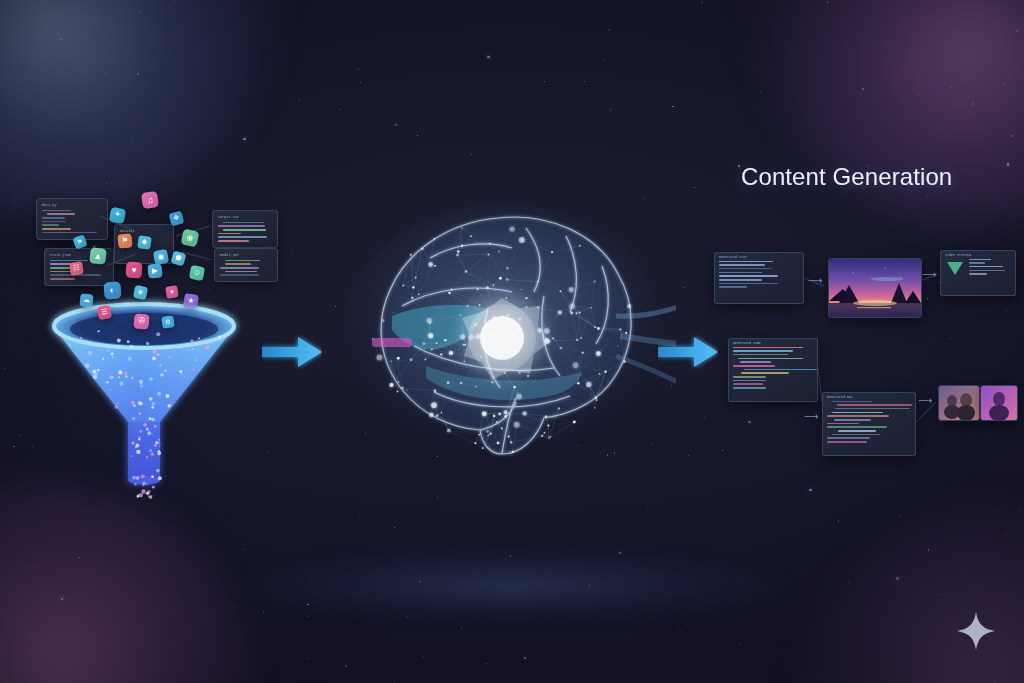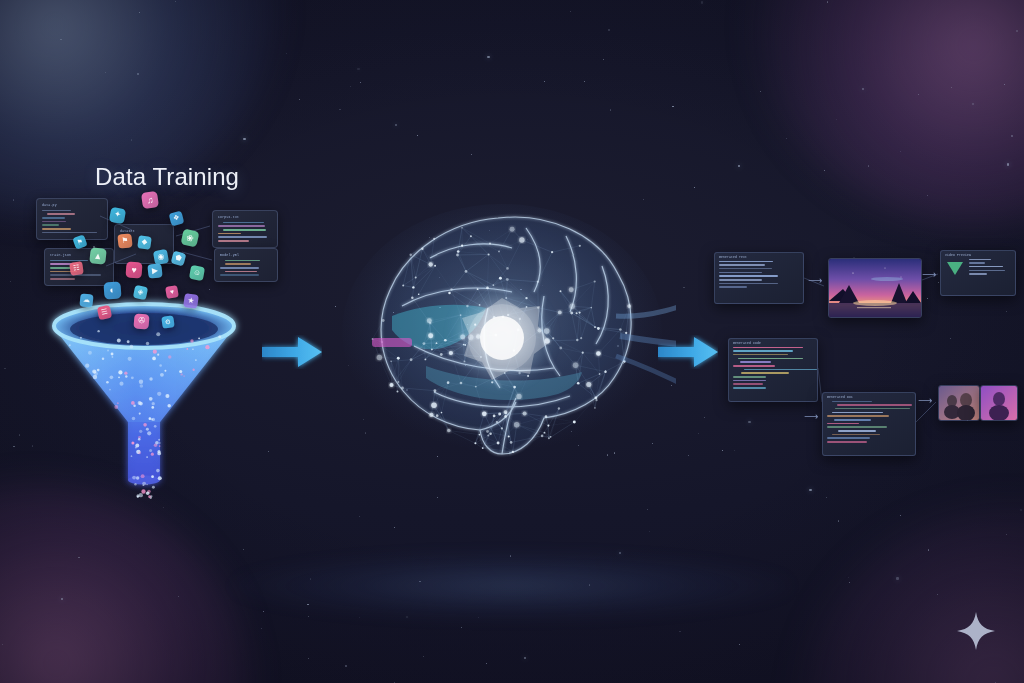--- a/index.html
+++ b/index.html
@@ -245,21 +245,21 @@
       <div class="star" style="width: 1px; height: 1px; left: 308.164px; top: 657.656px; opacity: 0.41;"></div>
       <div class="star" style="width: 2.2px; height: 2.2px; left: 809.493px; top: 488.587px; opacity: 0.53; box-shadow: rgba(180, 215, 255, 0.8) 0px 0px 5px;"></div>
       <div class="star" style="width: 2.2px; height: 2.2px; left: 748.344px; top: 420.712px; opacity: 0.31; box-shadow: rgba(180, 215, 255, 0.8) 0px 0px 5px;"></div>
       <div class="star" style="width: 1px; height: 1px; left: 471.465px; top: 154.383px; opacity: 0.47;"></div>
       <div class="star" style="width: 1.5px; height: 1.5px; left: 298.392px; top: 361.349px; opacity: 0.59;"></div>
       <div class="star" style="width: 1px; height: 1px; left: 460.568px; top: 627.311px; opacity: 0.45;"></div>
       <div class="star" style="width: 1px; height: 1px; left: 286.394px; top: 53.2457px; opacity: 0.16;"></div>
     </div>
   <div class="vignette"></div>
 
-  <div class="heading" id="h-data" style="left: 95px; top: 163px;">Data Training</div>
+  <div class="heading" id="h-content" style="left: 741px; top: 163px;">Content Generation</div>
 
   <svg class="arrow" id="arrow1" viewBox="0 0 60 34" style="left: 262px; top: 335px;">
     <defs>
       <linearGradient id="agrad" x1="0" y1="0" x2="1" y2="0">
         <stop offset="0%" stop-color="#2c86c8"></stop>
         <stop offset="55%" stop-color="#3ea8e6"></stop>
         <stop offset="100%" stop-color="#58c0f2"></stop>
       </linearGradient>
       <filter id="aglow" x="-50%" y="-50%" width="200%" height="200%">
         <feGaussianBlur stdDeviation="2.4" result="b"></feGaussianBlur>

